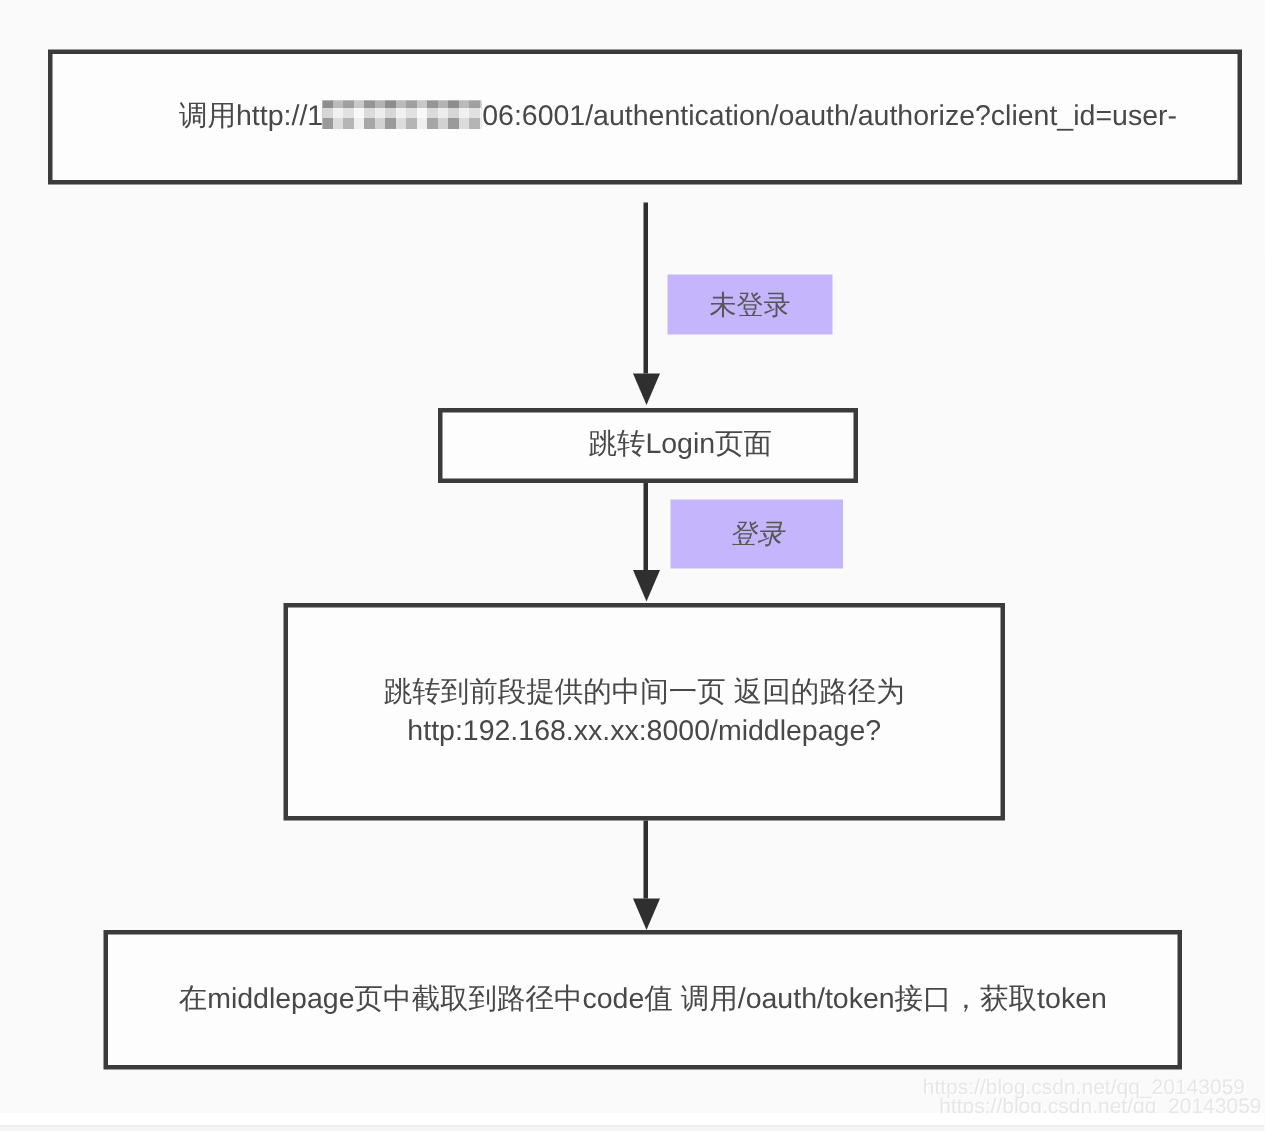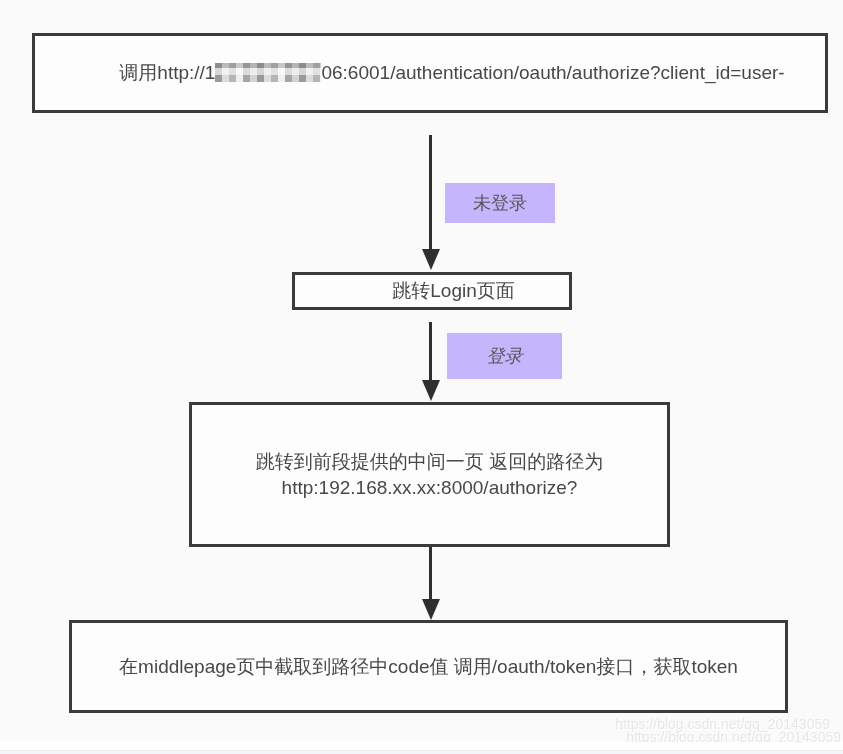--- a/index.html
+++ b/index.html
@@ -20,22 +20,22 @@
     color: #484848;
     font-size: 19px;
     line-height: 26px;
     display: flex;
     flex-direction: column;
     align-items: center;
     justify-content: center;
     text-align: center;
   }
   .node .line { white-space: nowrap; }
-  .node-authorize { left: 32px; top: 33px; width: 796px; height: 80px; padding-left: 44px; }
-  .node-login    { left: 292px; top: 272px; width: 280px; height: 38px; padding-left: 43px; }
+  .node-authorize { left: 32px; top: 33px; width: 796px; height: 90px; padding-left: 44px; }
+  .node-login    { left: 292px; top: 272px; width: 280px; height: 50px; padding-left: 43px; }
   .node-middle   { left: 189px; top: 402px; width: 481px; height: 145px; }
   .node-token    { left: 69px;  top: 620px; width: 719px; height: 93px; }
 
   .mosaic {
     display: inline-block;
     width: 106px;
     height: 19px;
     vertical-align: -3px;
     background-color: #c6c6c6;
     background-image:
@@ -128,21 +128,21 @@
   <div class="node node-login">
     <div class="line">跳转Login页面</div>
   </div>
 
   <div class="arrow-line al-2"></div>
   <div class="arrow-head ah-2"></div>
   <div class="edge-label edge-label-logged">登录</div>
 
   <div class="node node-middle">
     <div class="line">跳转到前段提供的中间一页 返回的路径为</div>
-    <div class="line">http:192.168.xx.xx:8000/authorize?</div>
+    <div class="line">http:192.168.xx.xx:8000/middlepage?</div>
   </div>
 
   <div class="arrow-line al-3"></div>
   <div class="arrow-head ah-3"></div>
 
   <div class="node node-token">
     <div class="line">在middlepage页中截取到路径中code值 调用/oauth/token接口，获取token</div>
   </div>
 
   <div class="watermark wm-1">https://blog.csdn.net/qq_20143059</div>

